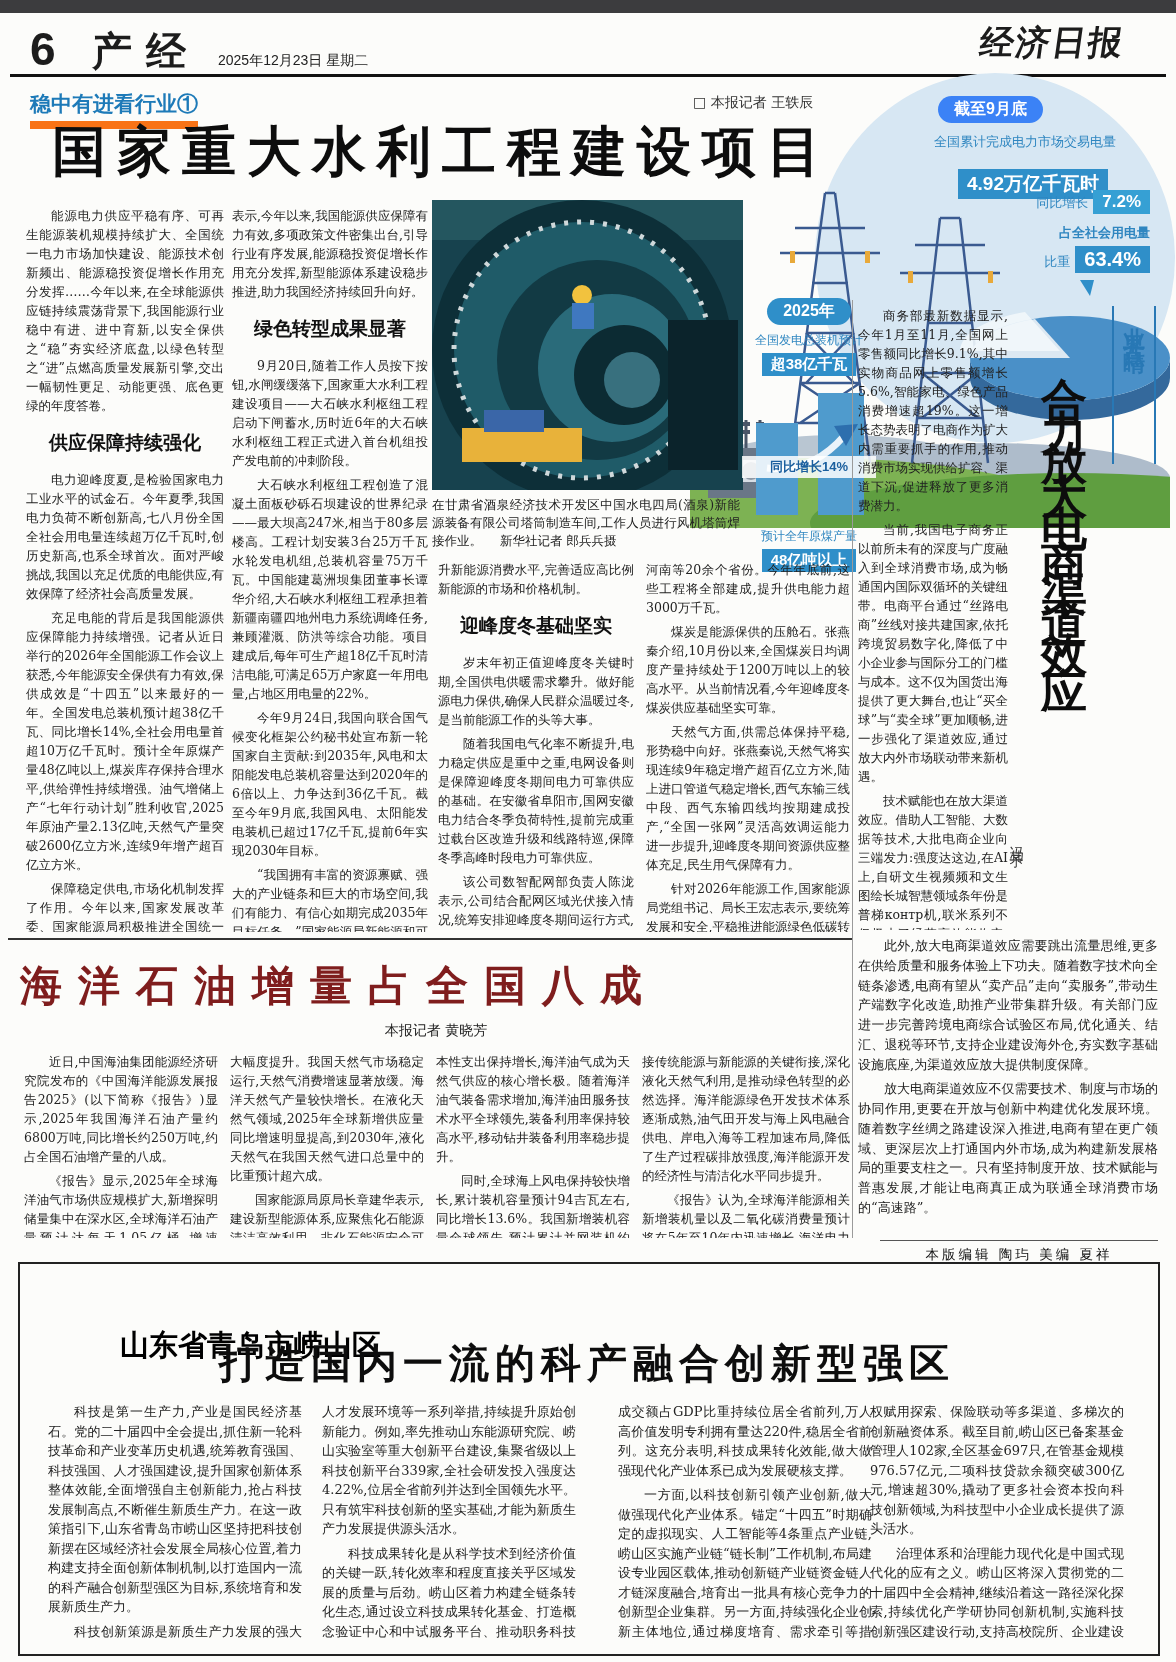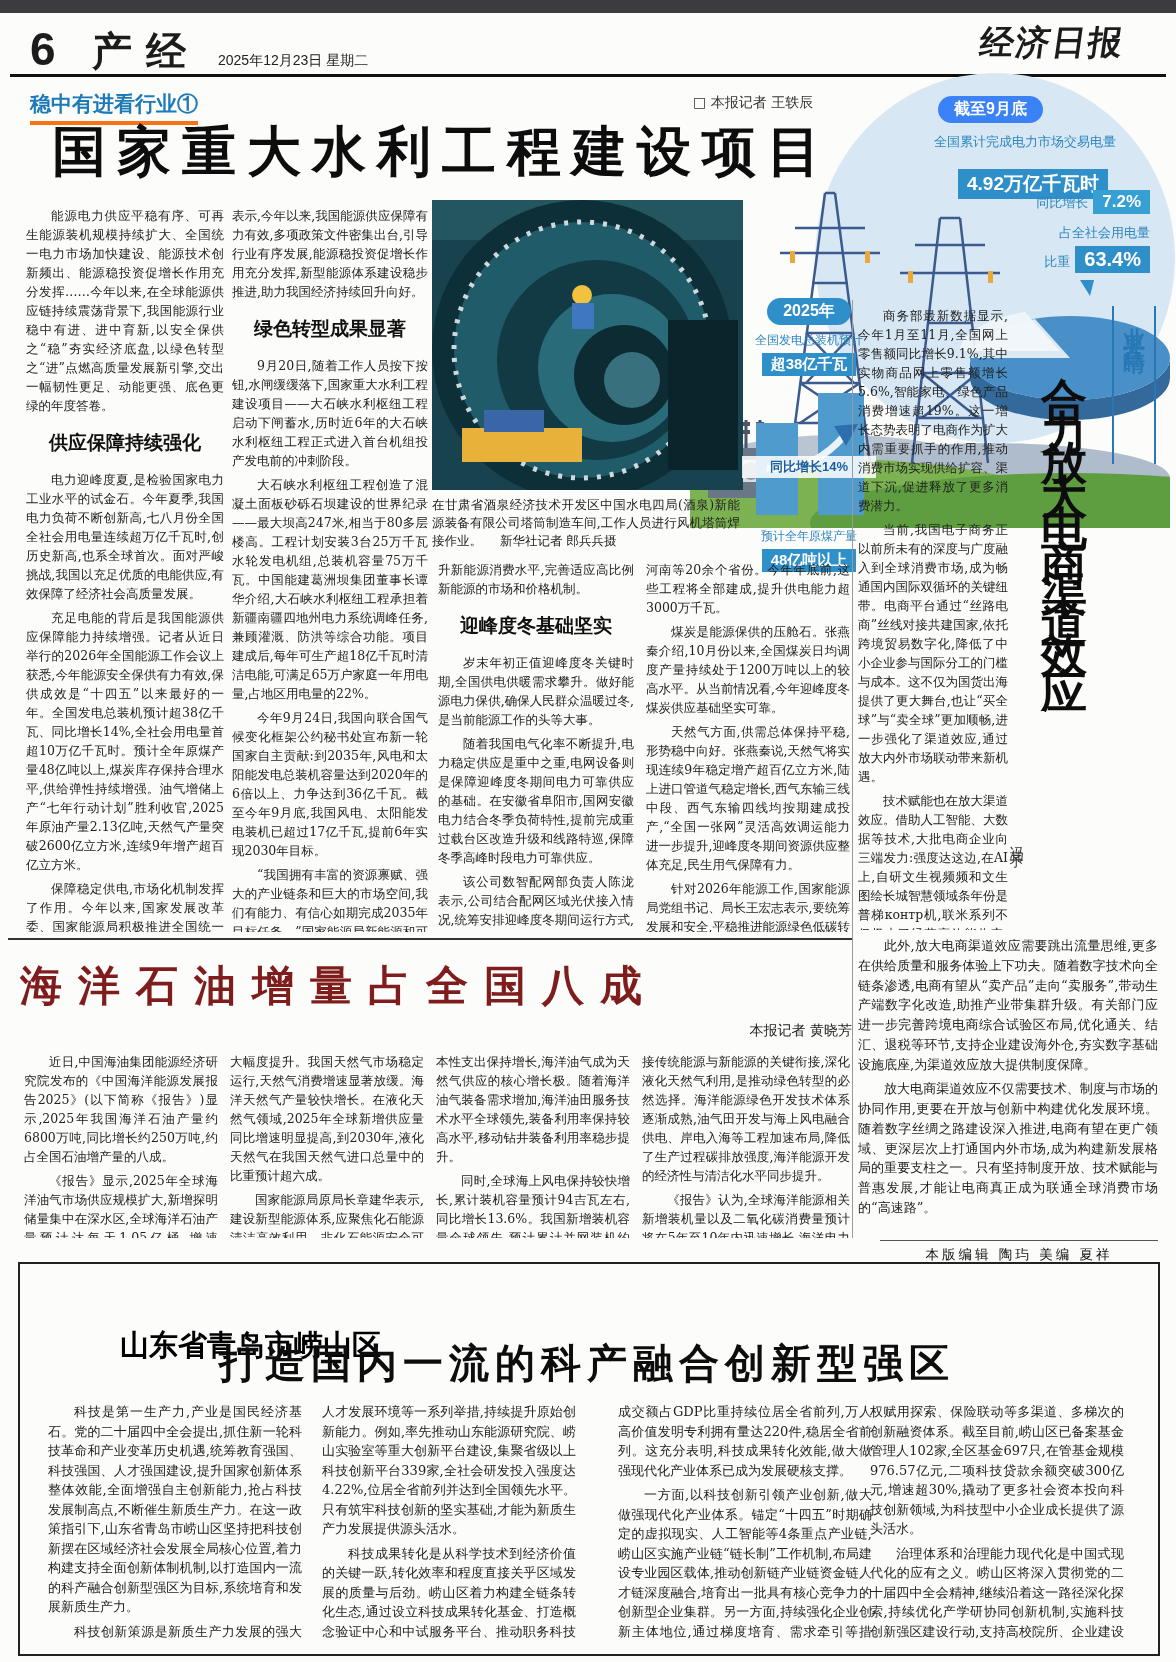--- a/index.html
+++ b/index.html
@@ -9,21 +9,21 @@
   
   .topstrip{left:0;top:0;width:1176px;height:13px;background:#3c3c3e;}
   .pagenum{left:30px;top:22px;font-family:"Liberation Sans",sans-serif;font-weight:900;font-size:46px;}
   .secname{left:92px;top:24px;font-family:"DejaVu Serif",serif;font-weight:900;font-size:40px;letter-spacing:14px;}
   .dateline{left:218px;top:52px;font-size:14px;font-family:"Liberation Sans",sans-serif;color:#222;}
   .masthead{left:980px;top:20px;font-family:"DejaVu Serif",serif;font-weight:900;font-size:34px;
             transform:skewX(-8deg);letter-spacing:2px;}
   .headrule{left:10px;top:74px;width:1156px;height:3px;background:#111;}
   
   .kicker{left:30px;top:90px;font-family:"Liberation Sans",sans-serif;font-weight:bold;font-size:21px;
-          color:#1d7ab8;border-bottom:4px solid #f97316;padding-bottom:3px;}
+          color:#1d7ab8;border-bottom:8px solid #f97316;padding-bottom:3px;}
   .byline-top{left:693px;top:94px;font-size:14px;color:#333;}
   .mainhead{left:52px;top:116px;width:800px;font-family:"Liberation Sans",sans-serif;font-weight:900;
             font-size:54px;letter-spacing:11px;color:#0d0d0d;white-space:nowrap;}
   .col{position:absolute;overflow:hidden;font-size:12.5px;line-height:1.52;text-align:justify;color:#222;}
   .col p{margin:0 0 5px;text-indent:2em;}
   .col p.noind{text-indent:0;}
   .colhead{font-family:"Liberation Sans",sans-serif;font-weight:bold;font-size:19px;text-align:center;
            text-indent:0;margin:14px 0 12px;color:#111;}
   
   .sky{border-radius:50%;background:#d7e7f3;}
@@ -47,21 +47,21 @@
   .cm-head{left:1034px;top:340px;height:890px;writing-mode:vertical-rl;font-family:"Liberation Sans",sans-serif;
            font-weight:900;font-size:46px;letter-spacing:32px;color:#0d0d0d;}
   .cm-author{left:1008px;top:835px;writing-mode:vertical-rl;font-size:14px;color:#333;letter-spacing:4px;}
   .cm-col{left:858px;top:306px;width:150px;height:624px;}
   .cm-bottom{left:858px;top:936px;width:300px;height:292px;font-size:13px;}
   .cm-editors{left:880px;top:1246px;width:278px;text-align:center;font-size:13.5px;color:#111;letter-spacing:3px;}
   
   .a2-rule{left:8px;top:938px;width:844px;height:2px;background:#333;}
   .a2-head{left:20px;top:958px;width:832px;text-align:left;font-family:"DejaVu Serif",serif;font-weight:900;
            font-size:42px;letter-spacing:16px;color:#7f1d1d;}
-  .a2-byline{left:20px;top:1022px;width:832px;text-align:right;font-size:14px;color:#222;}
+  .a2-byline{left:20px;top:1022px;width:832px;text-align:center;font-size:14px;color:#222;}
   
   .box3{left:18px;top:1262px;width:1138px;height:390px;border:2.5px solid #222;background:#fcfcfa;}
   .a3-kicker{left:120px;top:1296px;font-family:"Liberation Sans",sans-serif;font-weight:bold;font-size:29px;color:#000000;margin-top:30px;}
   .a3-head{left:40px;top:1336px;width:1094px;text-align:center;font-family:"Liberation Sans",sans-serif;
            font-weight:900;font-size:40px;letter-spacing:6px;color:#0d0d0d;}
   .a3-col{font-size:13px;line-height:1.5;}
   .pointer{width:0;height:0;border-left:10px solid transparent;border-right:4px solid transparent;
            border-top:16px solid #2f8fc9;}
 </style>
 </head>
@@ -123,21 +123,21 @@
     </svg>
     <div class="abs badge" style="left:248px;top:18px;">截至9月底</div>
     <div class="abs ib-line" style="left:200px;top:55px;width:270px;text-align:center;">全国累计完成电力市场交易电量</div>
     <div class="abs" style="left:228px;top:91px;width:230px;text-align:center;">
       <span class="ib-box" style="font-size:19px;">4.92万亿千瓦时</span>
     </div>
     <div class="abs" style="left:250px;top:112px;width:210px;text-align:right;">
       <span class="ib-line">同比增长</span>
       <span class="ib-box" style="font-size:17px;background:#36a0d4;">7.2%</span>
     </div>
-    <div class="abs ib-line" style="left:250px;top:146px;width:210px;text-align:right;">占全社会用电量</div>
+    <div class="abs ib-line" style="left:250px;top:146px;width:210px;text-align:right;font-weight:bold;">占全社会用电量</div>
     <div class="abs" style="left:220px;top:168px;width:240px;text-align:right;">
       <span class="ib-line">比重</span>
       <span class="ib-box" style="font-size:20px;">63.4%</span>
     </div>
     <div class="abs pointer" style="left:390px;top:202px;"></div>
     <svg class="abs" style="left:250px;top:205px;" width="230" height="150">
       <path d="M30 75 A100 42 0 0 0 230 75 L230 95 A100 42 0 0 1 30 95 Z" fill="#34699c"></path>
       <ellipse cx="130" cy="75" rx="100" ry="42" fill="#4a90c8"></ellipse>
       <path d="M130 75 L30 75 A100 42 0 0 1 95 36 Z" fill="#dce8f2"></path>
       <path d="M120 68 L20 68 A100 42 0 0 1 85 29 Z" fill="#f2f7fb" opacity="0.9"></path>

